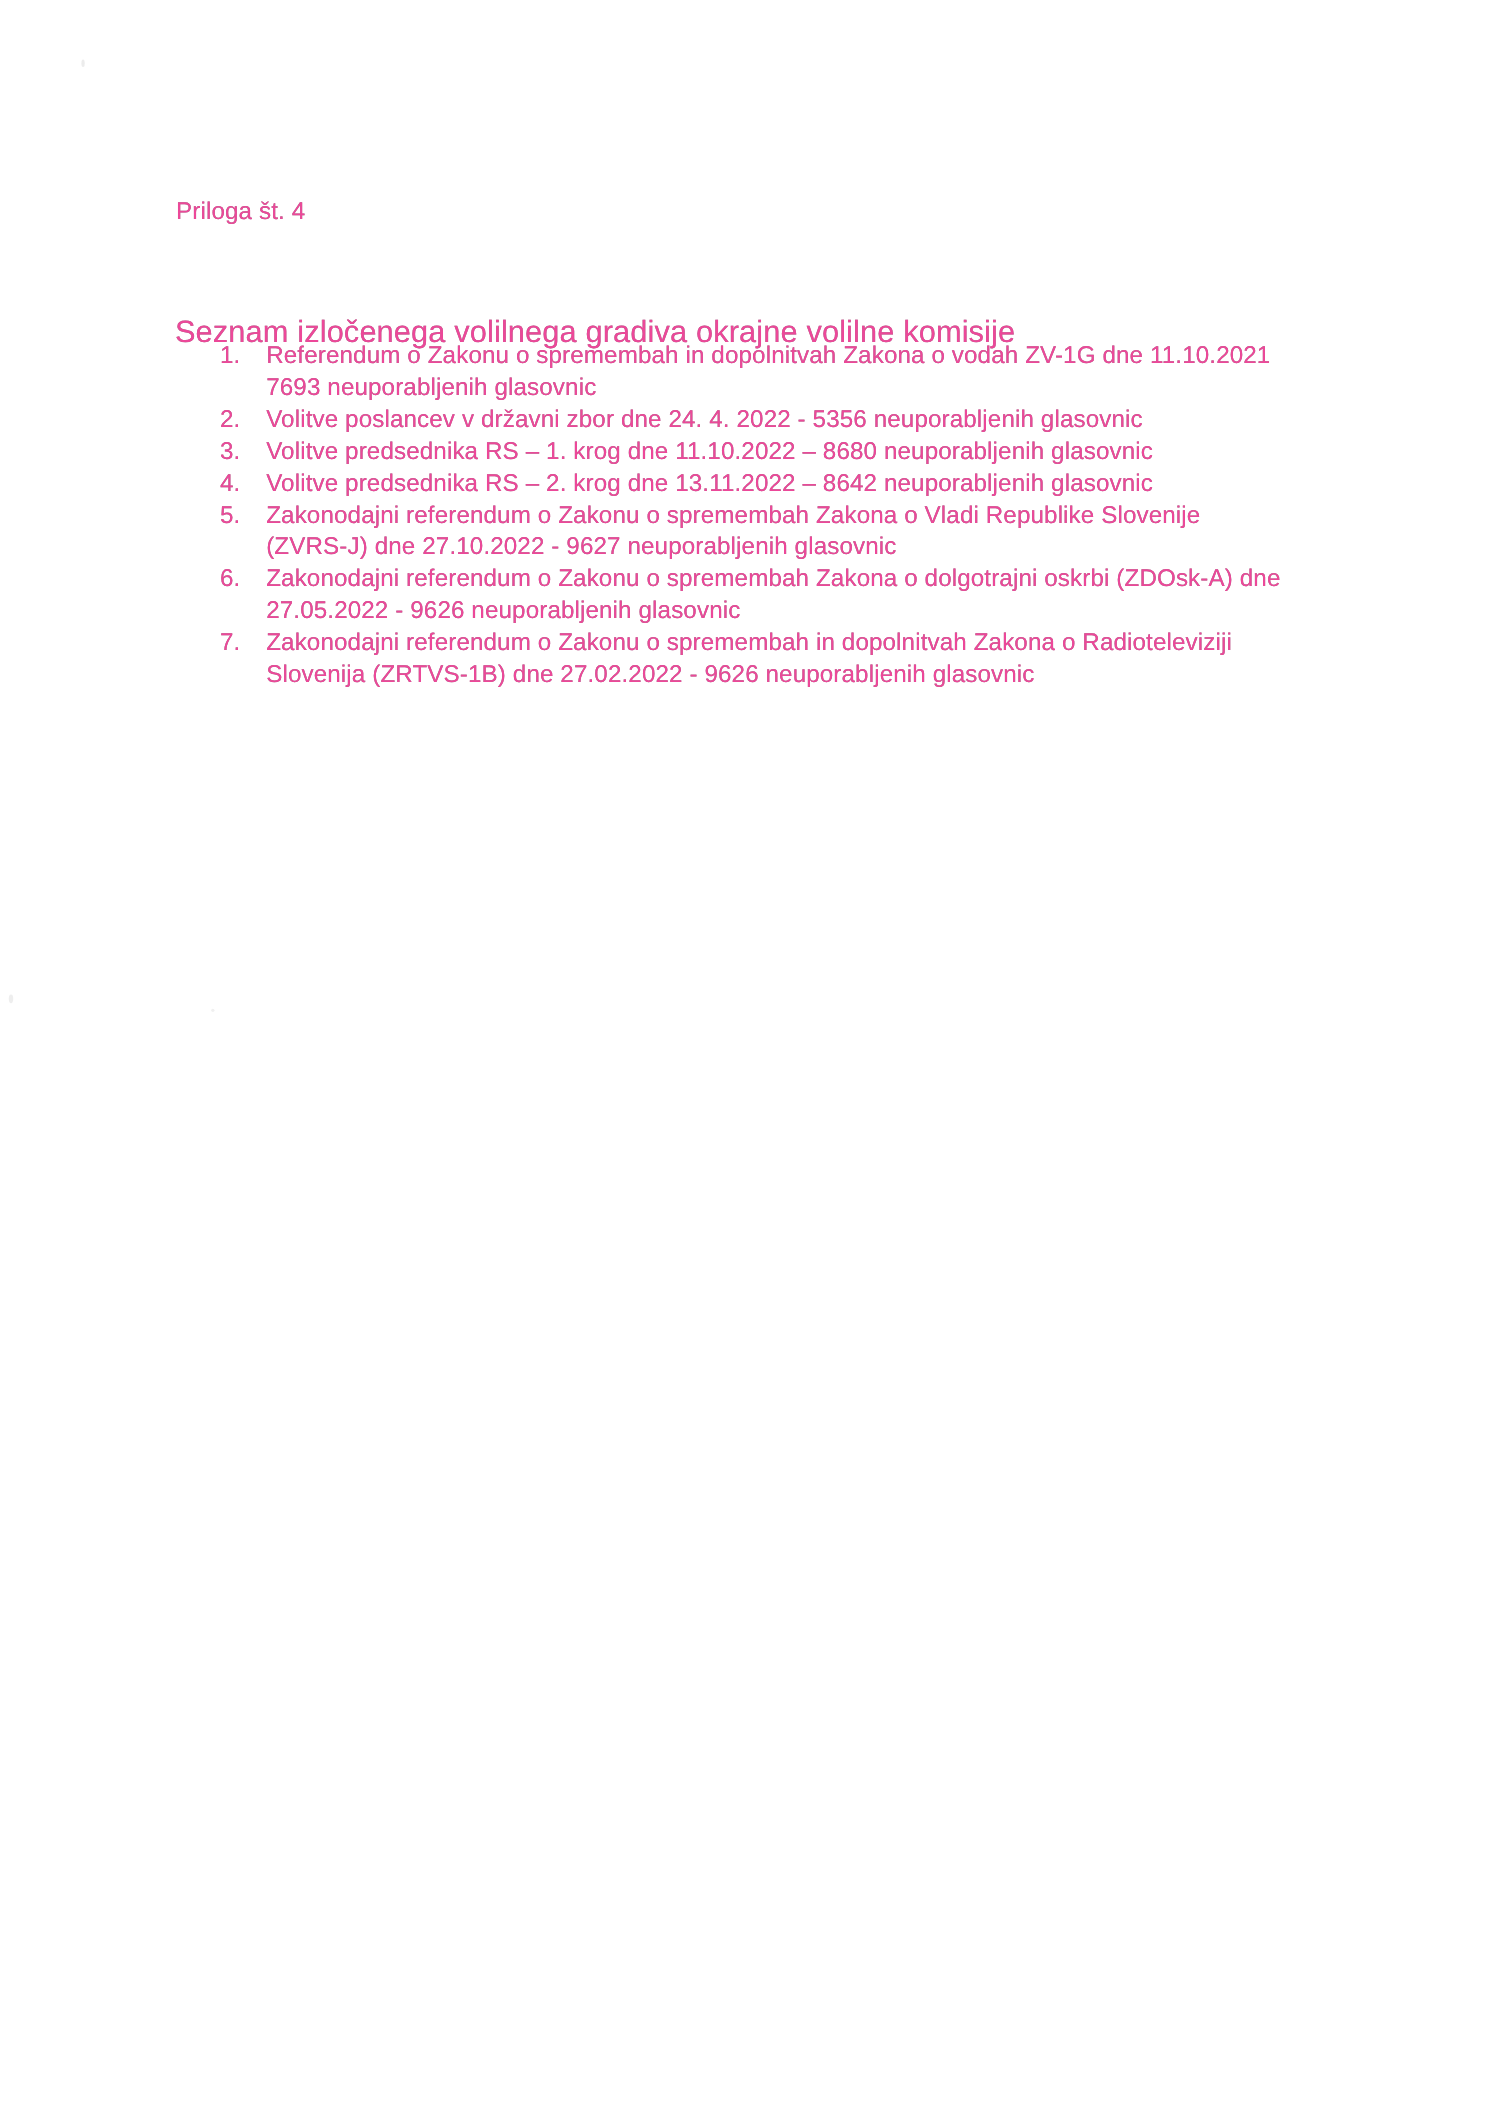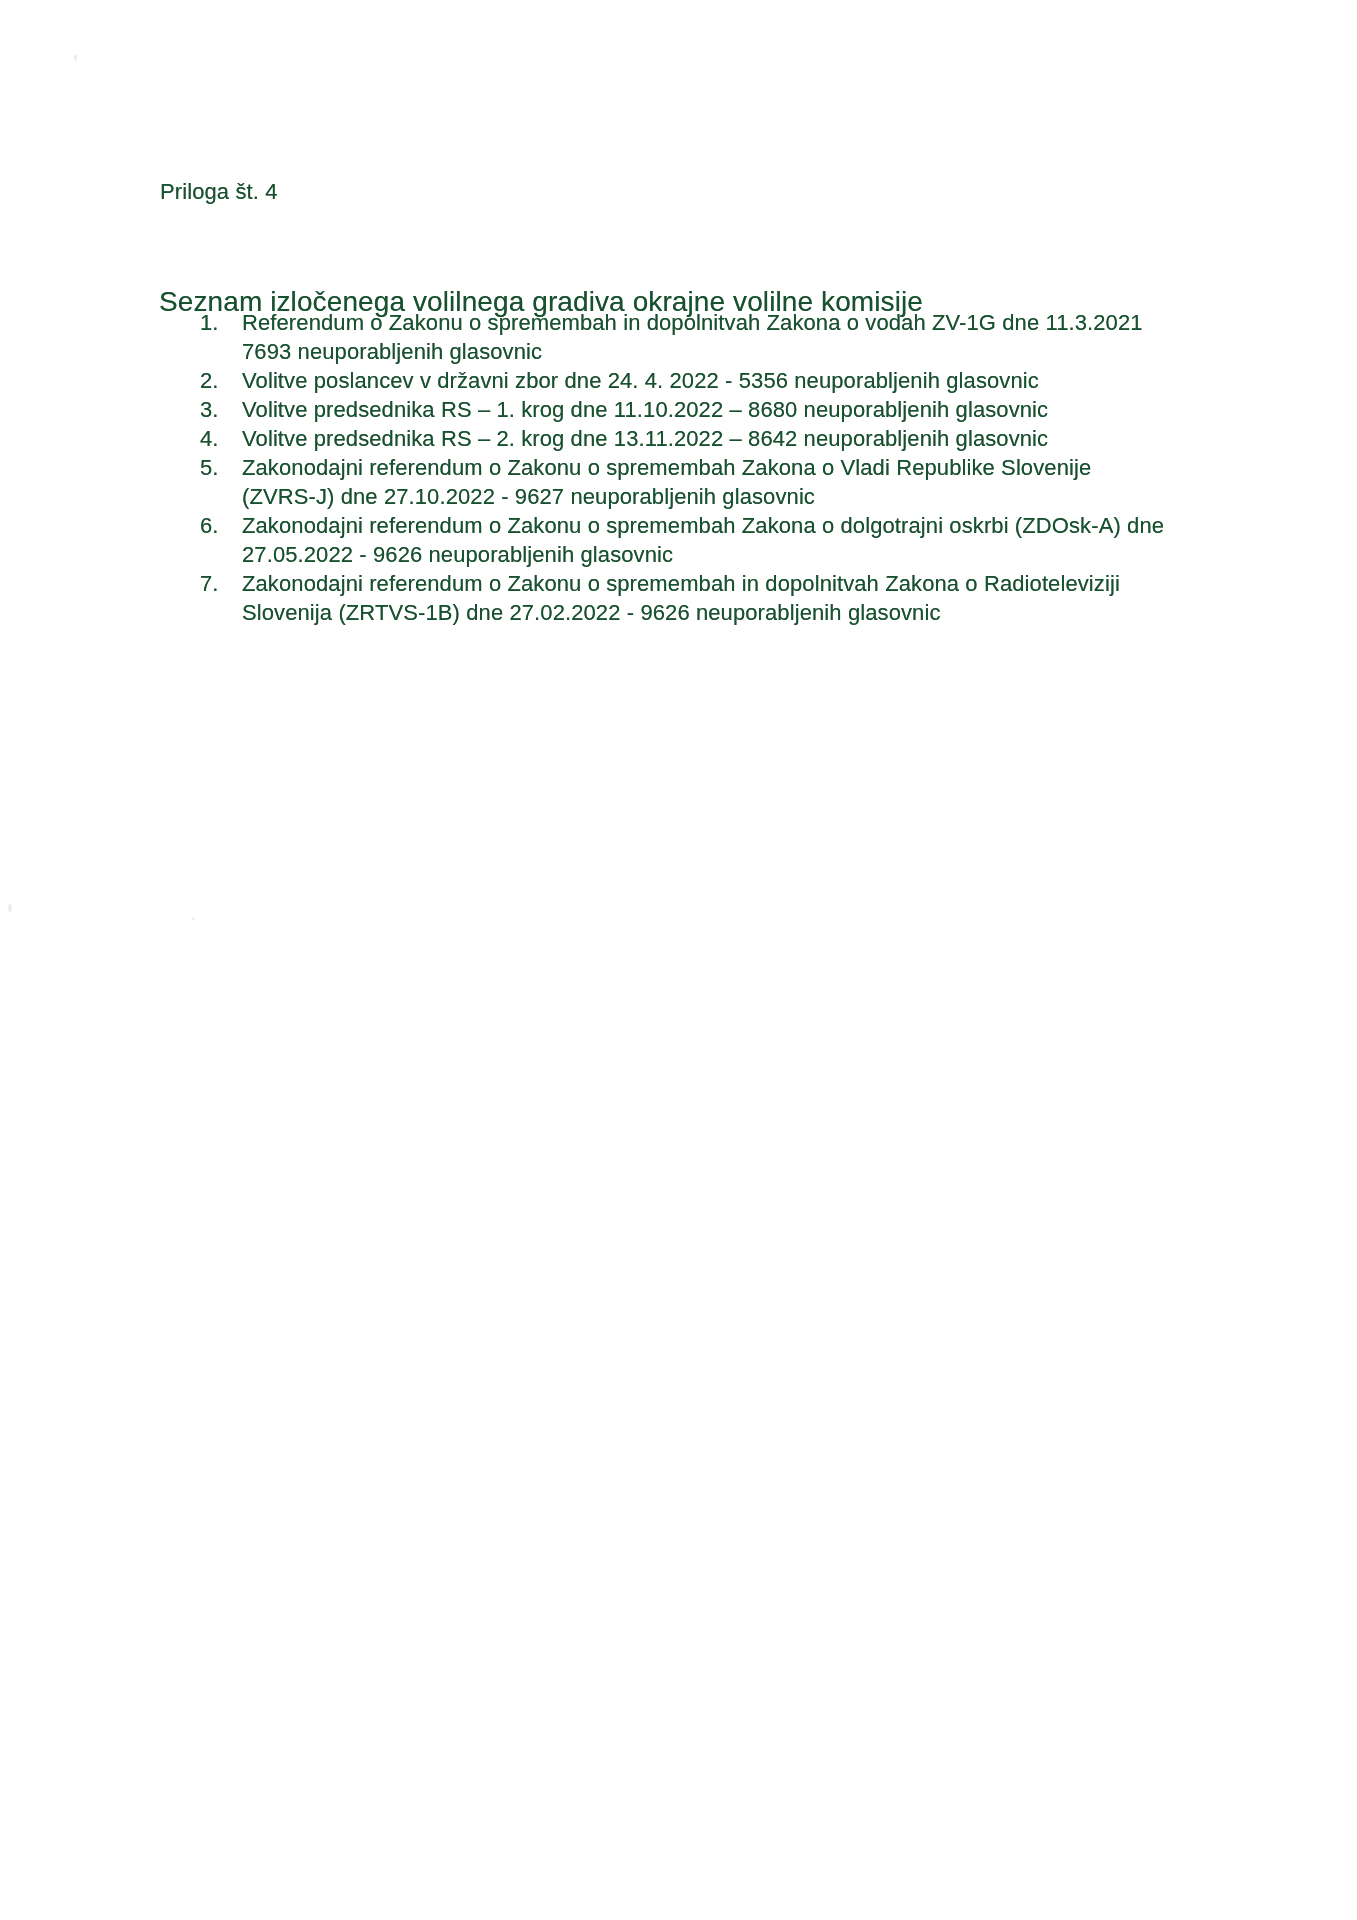--- a/index.html
+++ b/index.html
@@ -7,21 +7,21 @@
     padding: 0;
     background: #ffffff;
   }
   .page {
     position: relative;
     width: 1357px;
     height: 1920px;
     background: #ffffff;
     overflow: hidden;
     font-family: "Liberation Sans", "DejaVu Sans", sans-serif;
-    color: #14532d;
+    color: #ec4899;
   }
   
   .page .txtblock {
     text-shadow: 0 0 0.6px rgba(30,30,30,0.55);
     letter-spacing: 0.1px;
   }
   .annex-label {
     position: absolute;
     left: 160px;
     top: 156px;
@@ -79,21 +79,21 @@
   <div class="speck s2"></div>
   <div class="speck s3"></div>
 
   <p class="annex-label txtblock">Priloga št. 4</p>
 
   <p class="list-title txtblock">Seznam izločenega volilnega gradiva okrajne volilne komisije</p>
 
   <ol class="excluded-list txtblock">
     <li>
       <span class="num">1.</span>
-      <span class="txt">Referendum o Zakonu o spremembah in dopolnitvah Zakona o vodah ZV-1G dne 11.3.2021
+      <span class="txt">Referendum o Zakonu o spremembah in dopolnitvah Zakona o vodah ZV-1G dne 11.10.2021
 7693 neuporabljenih glasovnic</span>
     </li>
     <li>
       <span class="num">2.</span>
       <span class="txt">Volitve poslancev v državni zbor dne 24. 4. 2022 - 5356 neuporabljenih glasovnic</span>
     </li>
     <li>
       <span class="num">3.</span>
       <span class="txt">Volitve predsednika RS – 1. krog dne 11.10.2022 – 8680 neuporabljenih glasovnic</span>
     </li>

